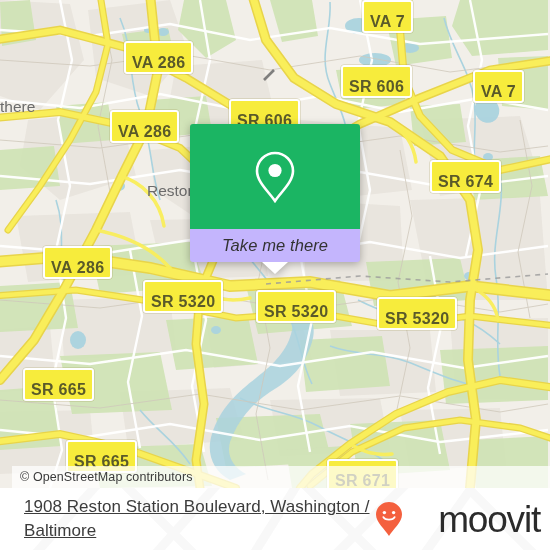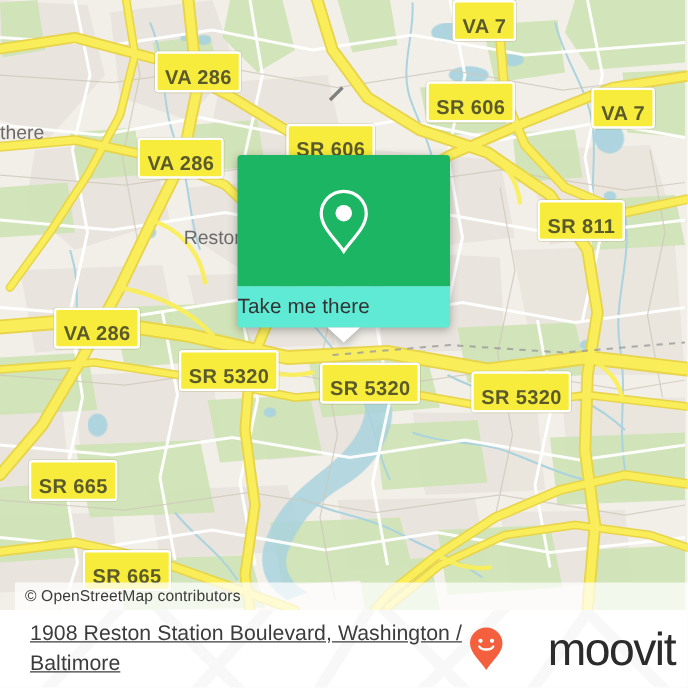--- a/index.html
+++ b/index.html
@@ -27,23 +27,23 @@
   .card{
     position:absolute;left:190px;top:124px;width:170px;
     z-index:8;
     filter:drop-shadow(0 2px 4px rgba(0,0,0,.30));
   }
   .card-head{
     background:#1bb563;height:105px;border-radius:3px 3px 0 0;
     display:flex;align-items:center;justify-content:center;
   }
   .card-foot{
-    background:#5eead4;height:33px;border-radius:0 0 3px 3px;
-    display:flex;align-items:center;
-    font-size:16.5px;color:#333333;letter-spacing:.1px;
+    background:#c4b5fd;height:33px;border-radius:0 0 3px 3px;
+    display:flex;align-items:center;justify-content:center;
+    font-size:16.5px;color:#333333;letter-spacing:.1px;font-style:italic;
   }
   .card-tail{
     position:absolute;left:50%;top:138px;transform:translateX(-50%);
     width:0;height:0;
     border-left:13px solid transparent;border-right:13px solid transparent;
     border-top:12px solid #ffffff;
   }
   .pin-icon{width:46px;height:54px;display:block;}
 
   
@@ -254,27 +254,28 @@
 
     <div class="placelbl" style="left:0px;top:98px;">there</div>
     <div class="placelbl" style="left:147px;top:182px;">Reston</div>
 
     <div class="shield" style="left:124px;top:41px;">VA 286</div>
     <div class="shield" style="left:362px;top:0px;">VA 7</div>
     <div class="shield" style="left:341px;top:65px;">SR 606</div>
     <div class="shield" style="left:473px;top:70px;">VA 7</div>
     <div class="shield" style="left:110px;top:110px;">VA 286</div>
     <div class="shield" style="left:229px;top:99px;">SR 606</div>
-    <div class="shield" style="left:430px;top:160px;">SR 811</div>
+    <div class="shield" style="left:430px;top:160px;">SR 674</div>
     <div class="shield" style="left:43px;top:246px;">VA 286</div>
     <div class="shield" style="left:143px;top:280px;">SR 5320</div>
     <div class="shield" style="left:256px;top:290px;">SR 5320</div>
     <div class="shield" style="left:377px;top:297px;">SR 5320</div>
     <div class="shield" style="left:23px;top:368px;">SR 665</div>
     <div class="shield" style="left:66px;top:440px;">SR 665</div>
+    <div class="shield" style="left:327px;top:459px;">SR 671</div>
   </div>
 
   <div class="attrib">
     <span>© OpenStreetMap contributors</span>
   </div>
 
   <div class="card">
     <div class="card-head">
       <svg class="pin-icon" viewBox="0 0 46 54">
         <path d="M23 3 C13 3 5 11 5 21 C5 32 17 42 23 51 C29 42 41 32 41 21 C41 11 33 3 23 3 Z" fill="none" stroke="#ffffff" stroke-width="2.6"></path>

